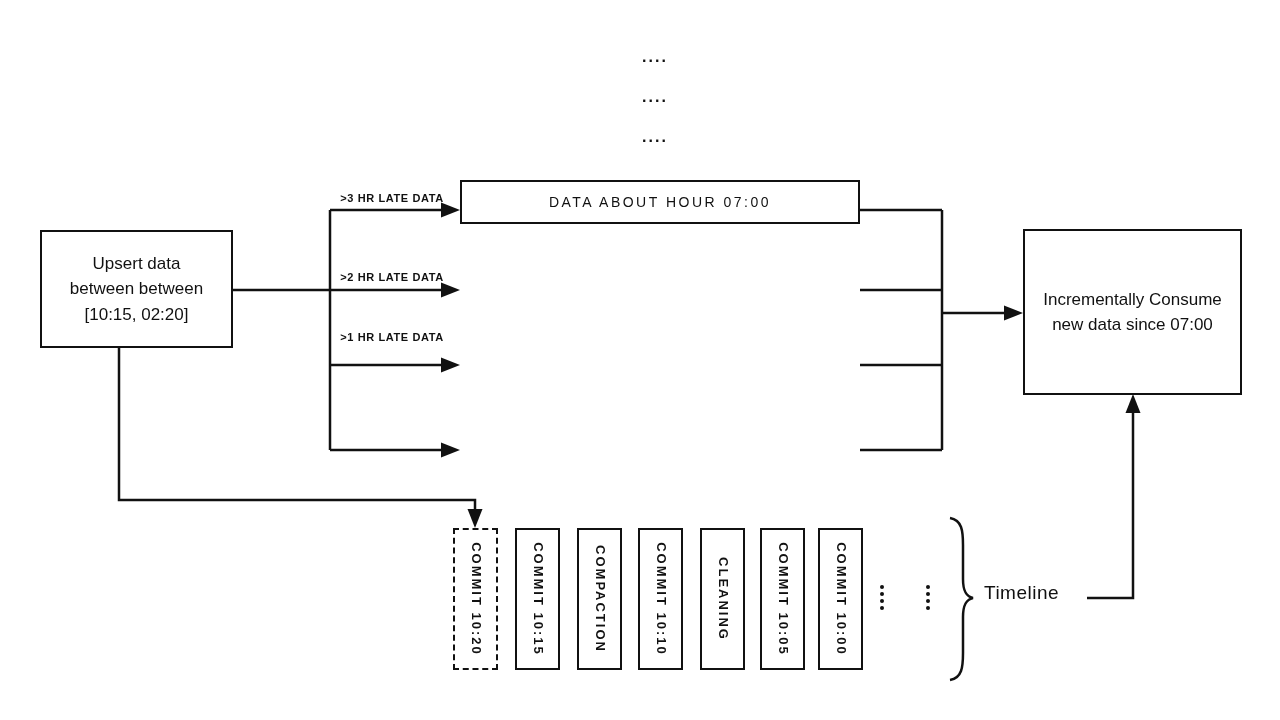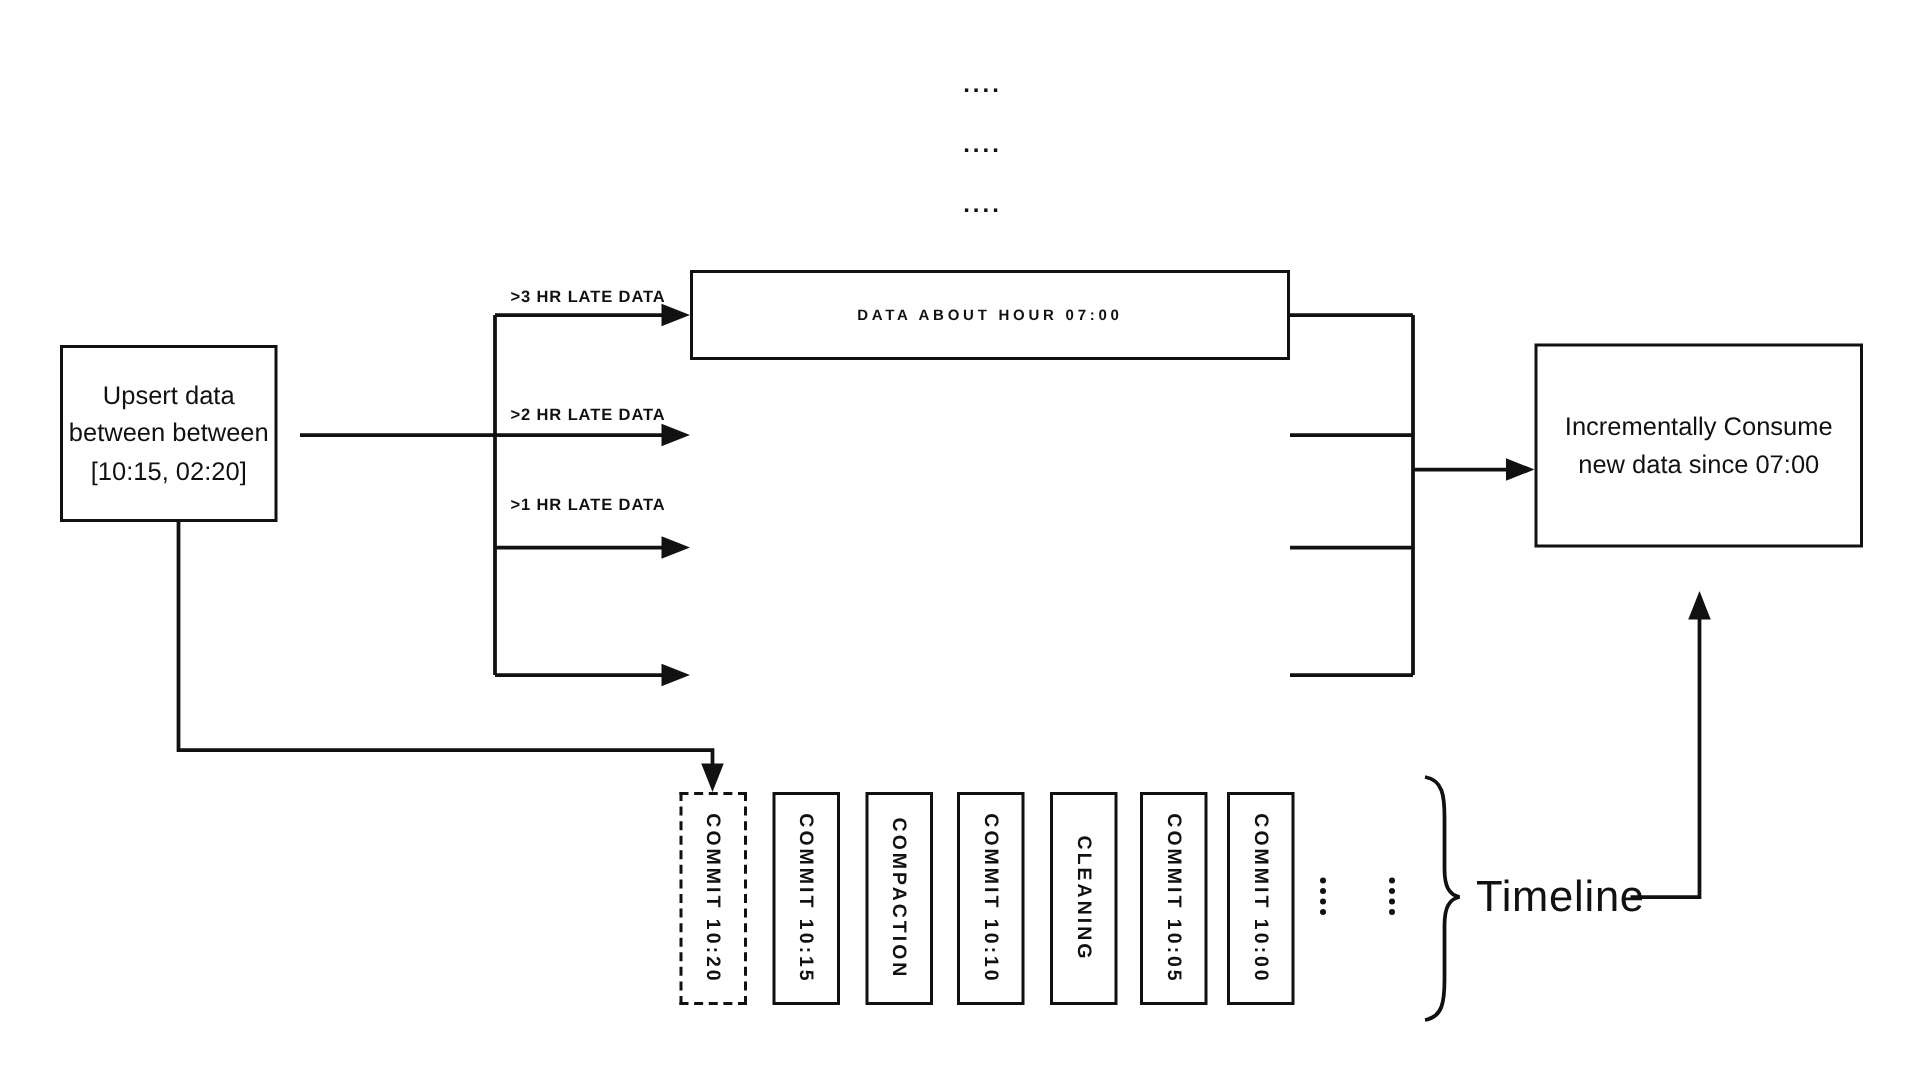--- a/index.html
+++ b/index.html
@@ -17,26 +17,26 @@
     position: absolute;
     box-sizing: border-box;
     border: 2.5px solid #111111;
     background: #ffffff;
     display: flex;
     flex-direction: column;
     align-items: center;
     justify-content: center;
     text-align: center;
   }
-  .upsert-box { left: 40px; top: 230px; width: 145px; height: 118px;
+  .upsert-box { left: 40px; top: 230px; width: 193px; height: 118px;
     font-size: 17px; line-height: 1.5; }
-  .consume-box { left: 1023px; top: 229px; width: 219px; height: 136px;
+  .consume-box { left: 1023px; top: 229px; width: 219px; height: 166px;
     font-size: 17px; line-height: 1.5; }
-  .hour-box { left: 460px; width: 400px; height: 60px;
-    font-weight: 700; font-size: 10px; letter-spacing: 2.5px; }
+  .hour-box { left: 460px; width: 400px; height: 44px;
+    font-weight: 400; font-size: 14px; letter-spacing: 2.5px; }
   .hour-07 { top: 180px; }
   .hour-08 { top: 260px; }
   .hour-09 { top: 335px; }
   .hour-10 { top: 420px; }
   .branch-label {
     position: absolute; width: 112px; text-align: center;
     font-size: 11px; font-weight: 700; letter-spacing: 0.6px; white-space: nowrap;
   }
   .label-3hr { left: 336px; top: 192px; }
   .label-2hr { left: 336px; top: 271px; }
@@ -61,21 +61,21 @@
   }
   .commit-1 { left: 453px; }
   .commit-2 { left: 515px; }
   .commit-3 { left: 577px; }
   .commit-4 { left: 638px; }
   .commit-5 { left: 700px; }
   .commit-6 { left: 760px; }
   .commit-7 { left: 818px; }
   .timeline-label {
     position: absolute; left: 984px; top: 582px;
-    font-size: 29px; letter-spacing: 0.5px; white-space: nowrap;
+    font-size: 19px; letter-spacing: 0.5px; white-space: nowrap;
   }
 </style>
 </head>
 <body>
 
 <div class="stage">
 
   <svg class="wires" width="1280" height="720" viewBox="0 0 1280 720">
     <g stroke="#111111" stroke-width="2.5" fill="none">
 

